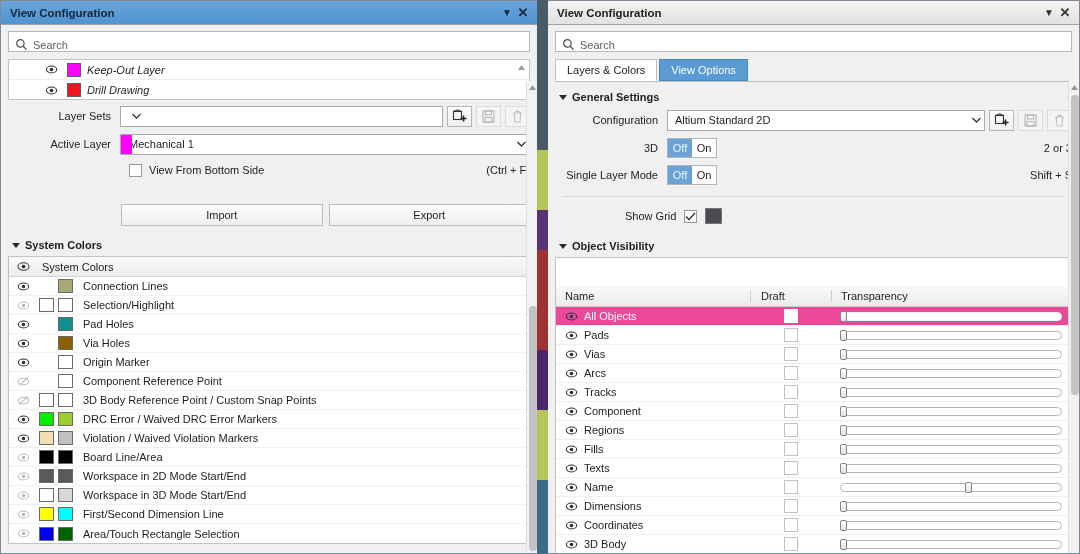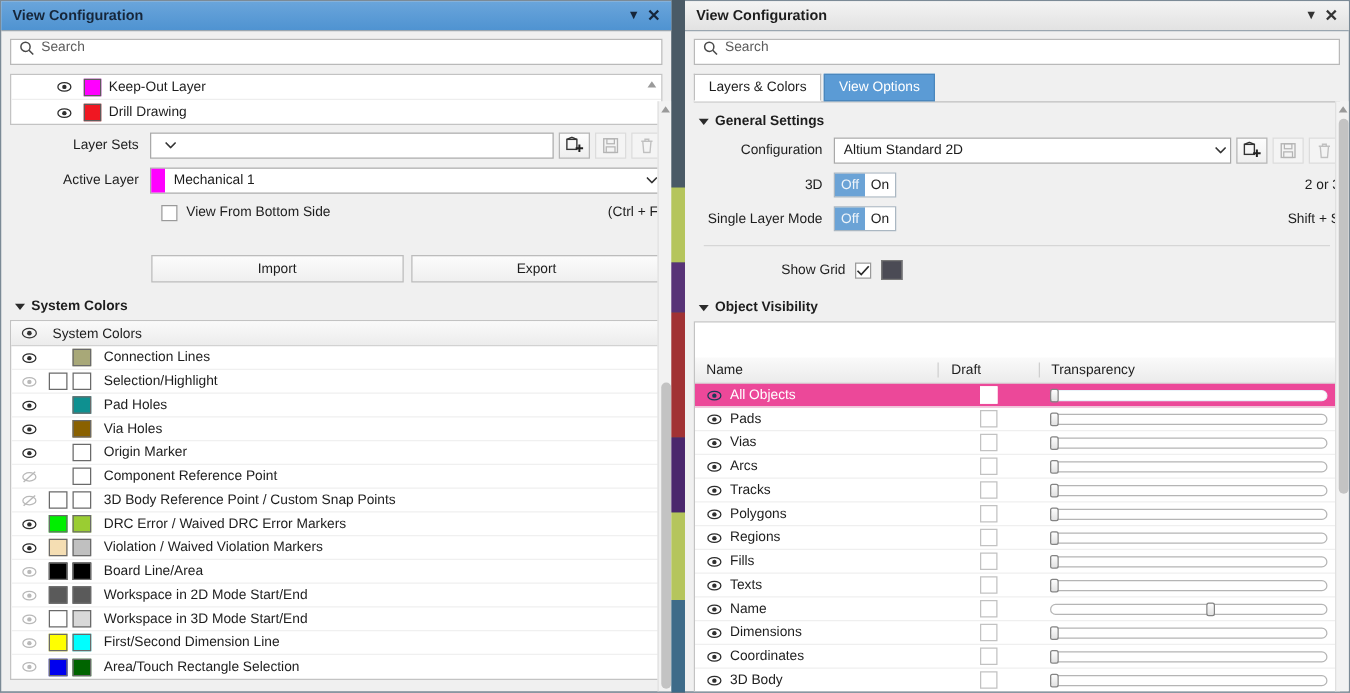--- a/index.html
+++ b/index.html
@@ -50,40 +50,40 @@
     font-size: 10px; line-height: 1; cursor: default; color: #16263a;
   }
   .titlebar.inactive .tb-btn { color: #333; }
   .tb-btn.close { font-size: 13px; font-weight: bold; }
 
   .panel-body { flex: 1 1 auto; padding: 6px 7px 8px 7px; position: relative; overflow: hidden; }
 
   
   .search {
     height: 21px; background: #fff; border: 1px solid #b9b9b9;
-    display: flex; align-items: flex-start; padding: 0 6px; margin-bottom: 7px;
+    display: flex; align-items: flex-end; padding: 0 6px; margin-bottom: 7px;
   }
   .search .sicon { width: 13px; height: 13px; margin-right: 5px; flex:0 0 13px; }
   .search .stext { color: #5c5c5c; font-size: 11px; }
 
   
   .layerlist {
     background: #fff; border: 1px solid #c3c3c3;
     height: 41px; overflow: hidden; position: relative;
   }
   .lrow {
     height: 20px; display: flex; align-items: center;
     padding-left: 33px; border-bottom: 1px solid #eee;
   }
   .lrow:last-child { border-bottom: none; }
   .lrow .sw { width: 14px; height: 14px; border: 1px solid #5c5c5c; margin-right: 9px; flex: 0 0 14px; }
   .lrow .lbl { font-size: 11px; }
   .eye { width: 13px; height: 13px; flex: 0 0 13px; }
   .lrow .eye { position: absolute; left: 36px; }
-  .lrow { position: relative; padding-left: 50px; }
+  .lrow { position: relative; padding-left: 50px; font-style: italic; }
   .lrow .sw { position: absolute; left: 58px; top: 3px; }
   .lrow .lbl { margin-left: 28px; }
 
   .list-scroll-up {
     position: absolute; right: 3px; top: 3px; width: 9px; height: 9px;
   }
 
   
   .frow { display: flex; align-items: center; height: 24px; margin-top: 4px; }
   .frow .flbl { width: 112px; text-align: right; padding-right: 9px; font-size: 11px; flex: 0 0 112px; }
@@ -92,21 +92,21 @@
     display: flex; align-items: center; padding: 0 0 0 7px; font-size: 11px;
     position: relative; flex: 1 1 auto;
   }
   .combo .cv { flex: 1 1 auto; }
   .combo .carr {
     width: 16px; flex: 0 0 16px; display: flex; align-items: center; justify-content: center;
   }
   .combo .swatch-pre {
     position: absolute; left: 0; top: 0; bottom: 0; width: 11px;
   }
-  .combo.with-swatch { padding-left: 18px; }
+  .combo.with-swatch { padding-left: 8px; }
 
   .iconbtn {
     width: 25px; height: 21px; margin-left: 4px; flex: 0 0 25px;
     border: 1px solid #b6b6b6; background: linear-gradient(#fdfdfd,#efefef);
     display: flex; align-items: center; justify-content: center;
   }
   .iconbtn.disabled { border-color: #dcdcdc; background: #f4f4f4; }
 
   .checkrow { display: flex; align-items: center; height: 22px; margin-top: 3px; }
   .cbx {
@@ -767,21 +767,21 @@
               </span>
             </div>
             <div class="ovrow">
               <span class="c1">
                 <span class="eye">
                   <svg width="13" height="13" viewBox="0 0 14 14">
                     <ellipse cx="7" cy="7" rx="5.6" ry="3.7" fill="none" stroke="#2e2e2e" stroke-width="1.1"></ellipse>
                     <circle cx="7" cy="7" r="1.9" fill="#2e2e2e"></circle>
                   </svg>
                 </span>
-                <span>Polygons</span>
+                <span>Component</span>
               </span>
               <span class="c2">
                 <span class="ovcbx"></span>
               </span>
               <span class="c3">
                 <span class="slider">
                   <span class="trk"></span>
                   <span class="hnd" style="left:calc(0% - 0px)"></span>
                 </span>
               </span>

